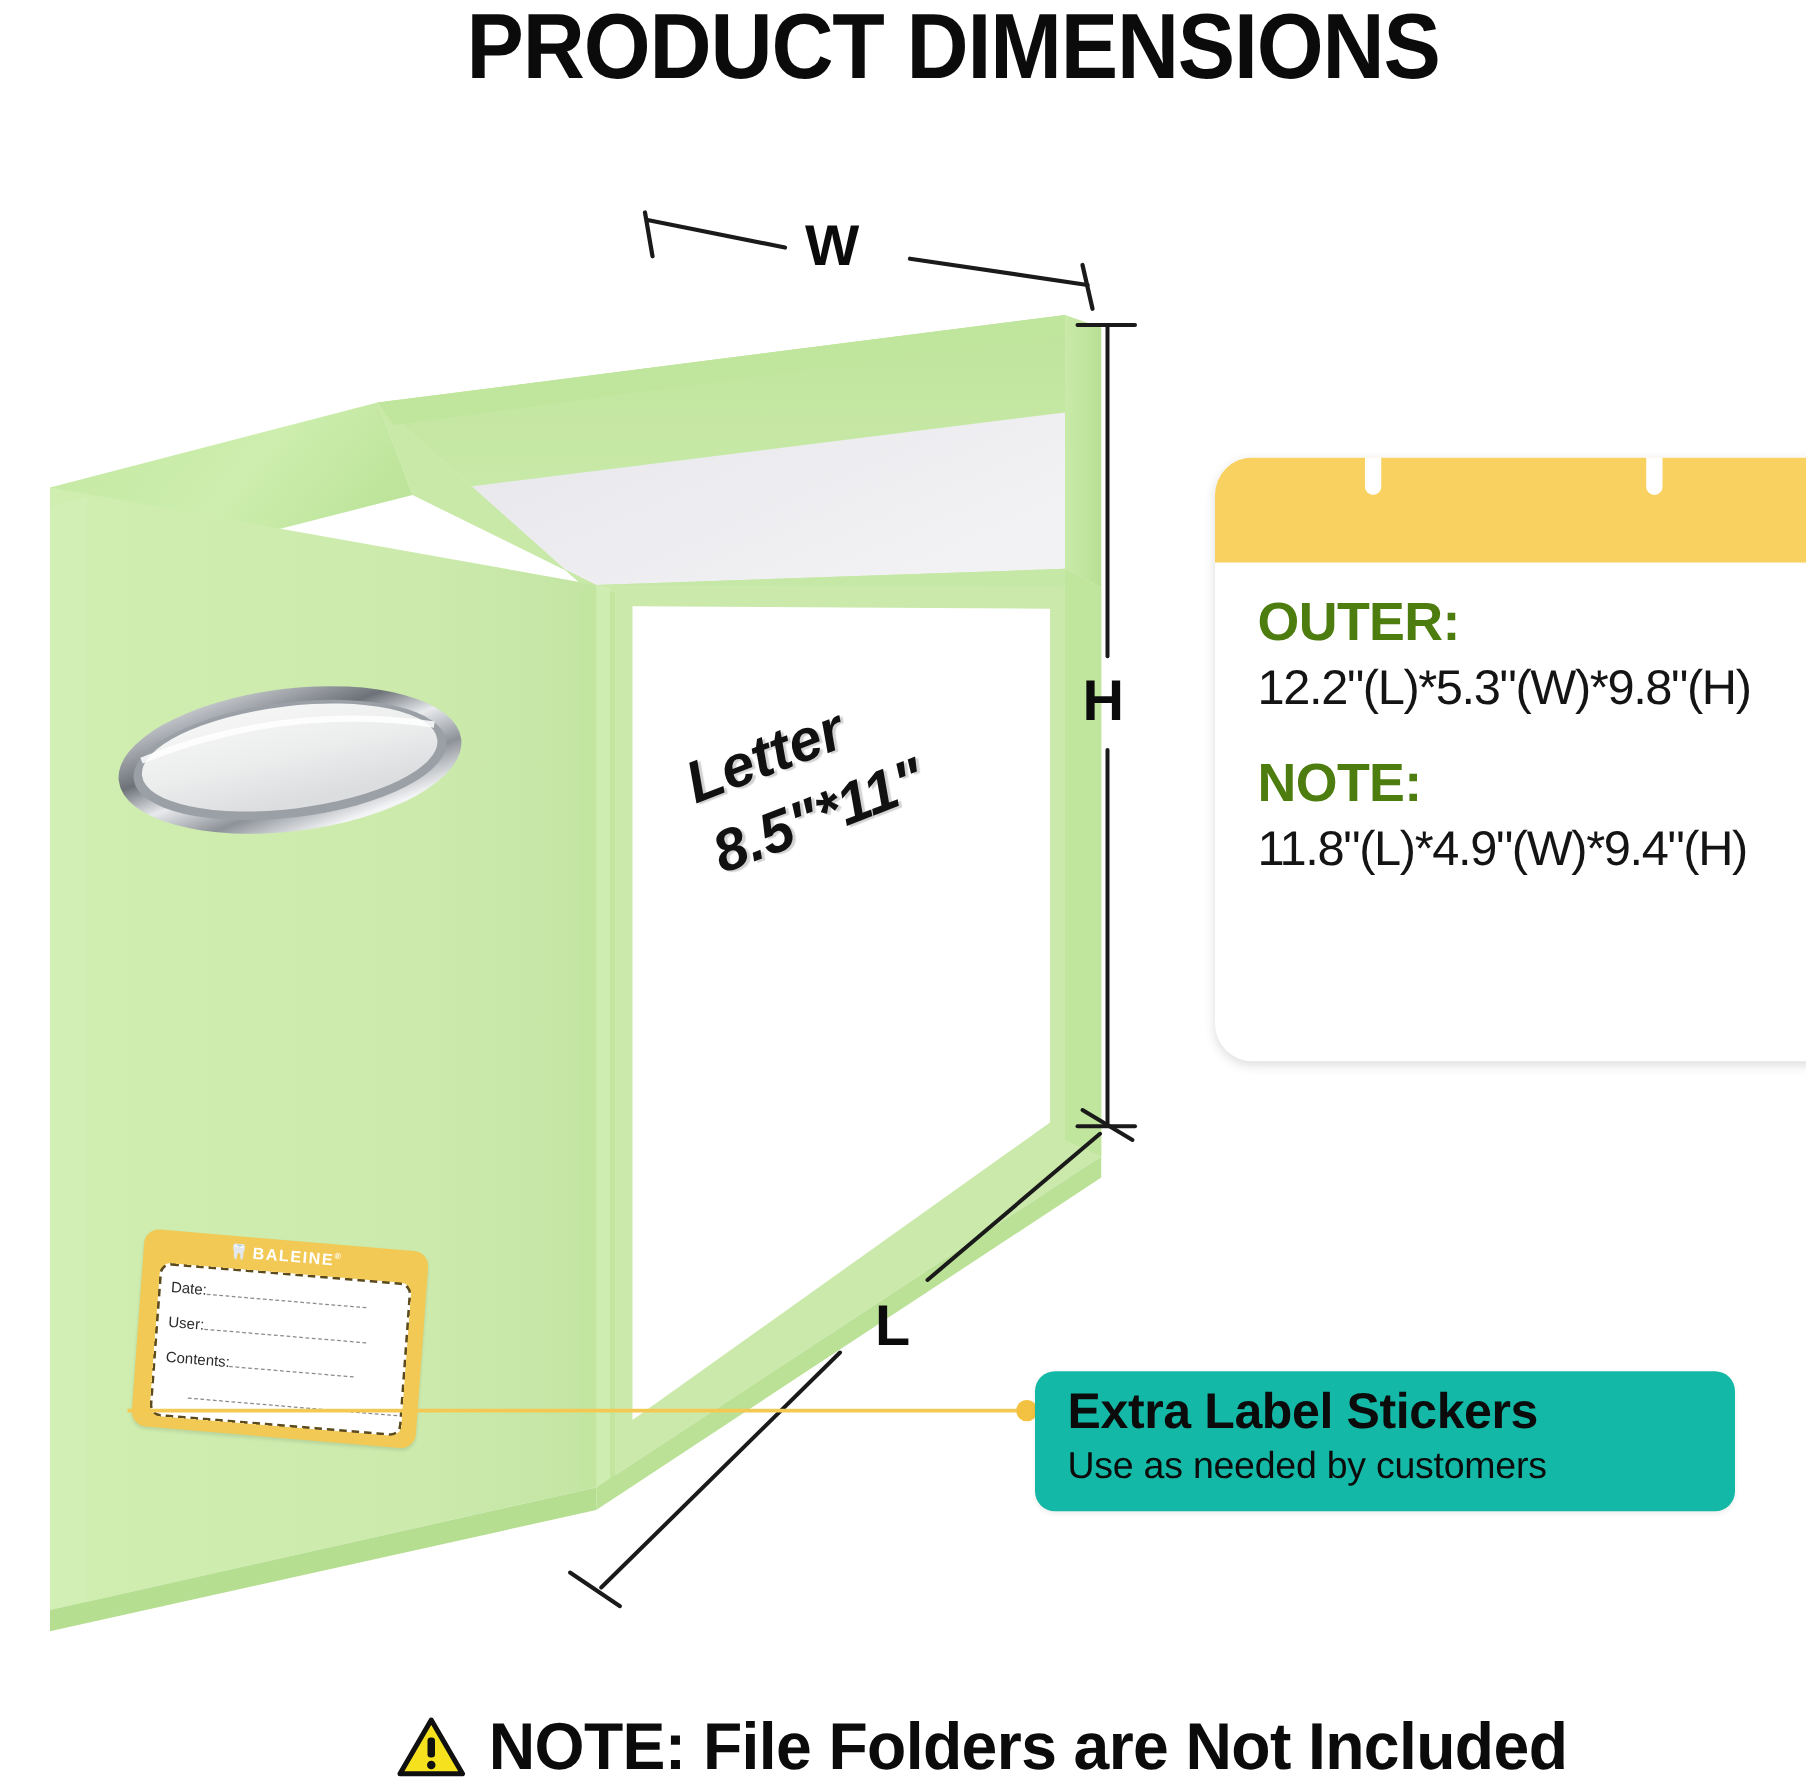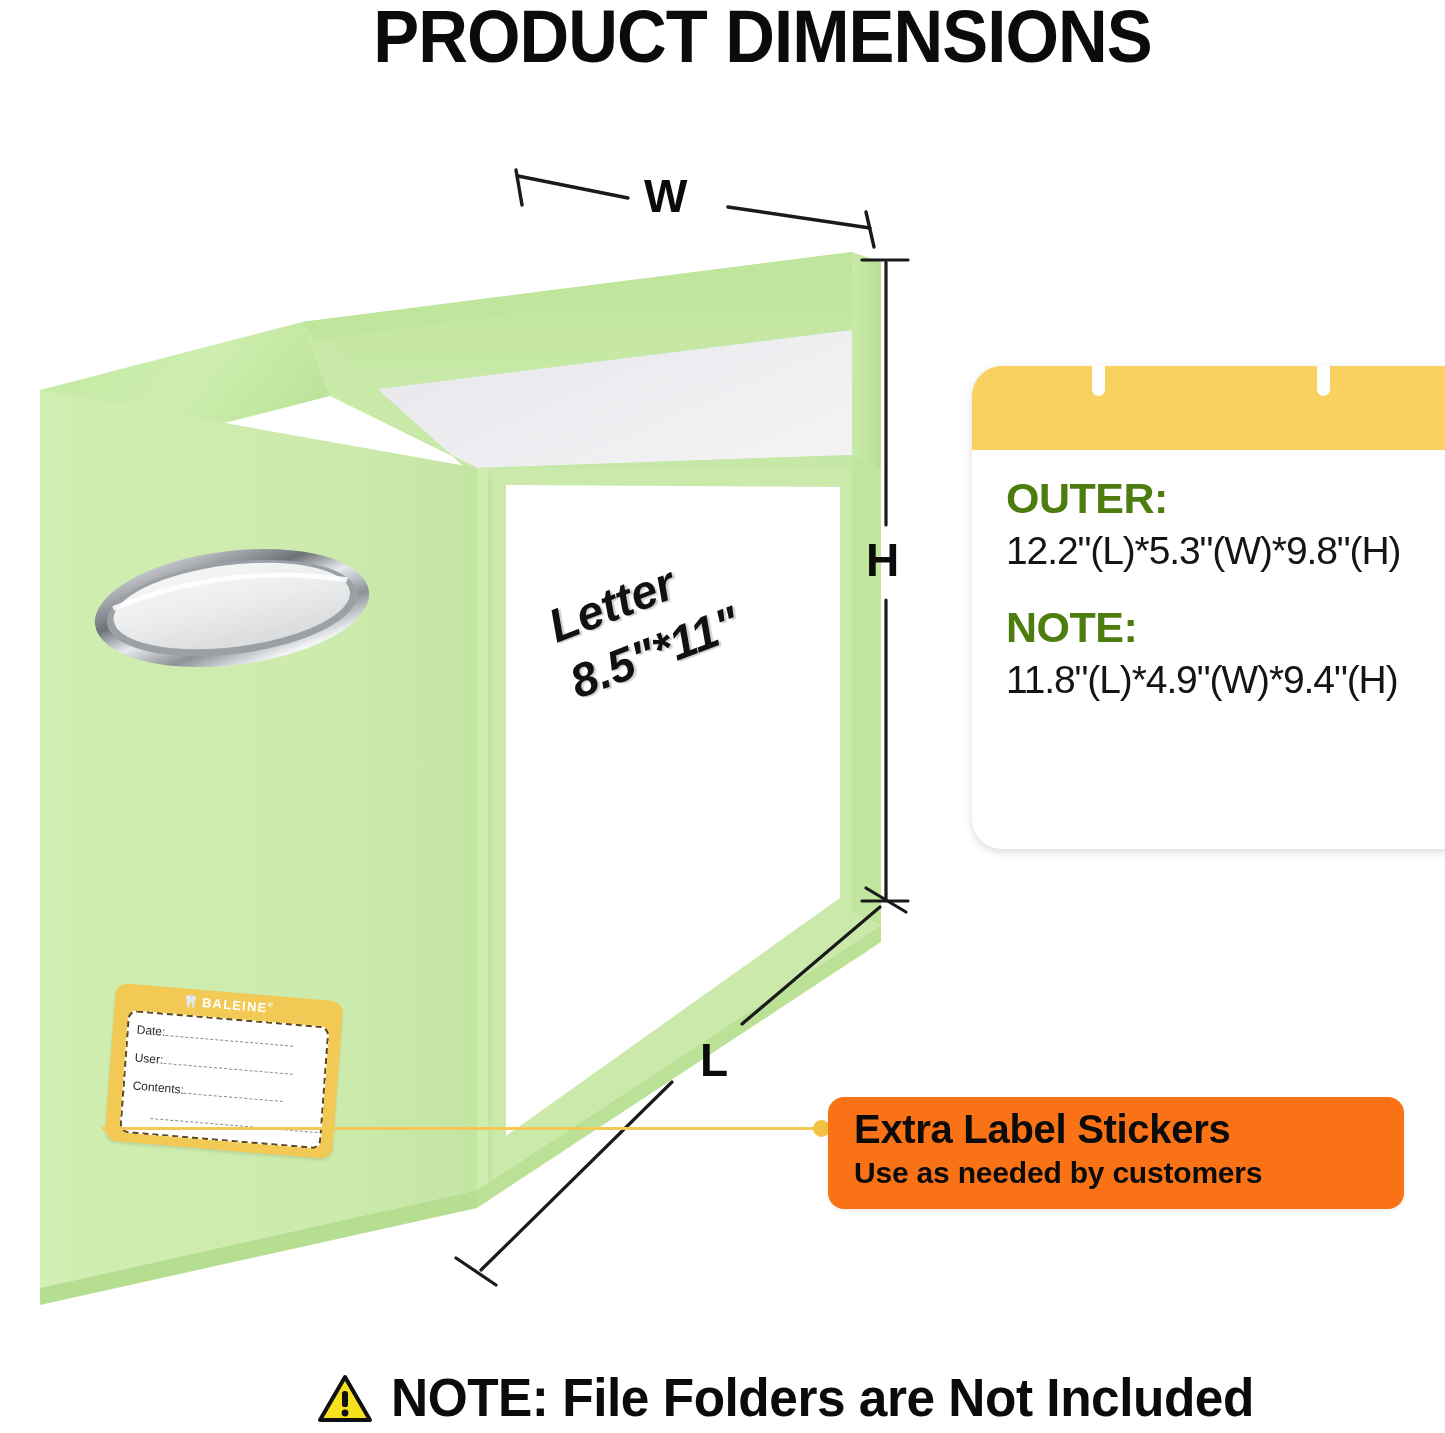--- a/index.html
+++ b/index.html
@@ -148,41 +148,40 @@
     background: #f3c242;
   }
 
   
   .callout {
     position: absolute;
     left: 788px;
     top: 1097px;
     width: 560px;
     height: 112px;
-    background: #f97316;
+    background: #14b8a6;
     border-radius: 16px;
     box-shadow: 0 2px 4px rgba(0,0,0,0.07);
-    padding-left: 16px;
   }
   .callout-title {
     position: absolute;
     left: 26px;
     top: 10px;
     font-size: 40px;
     font-weight: bold;
     color: #0b0b0b;
     letter-spacing: -0.3px;
     white-space: nowrap;
   }
   .callout-sub {
     position: absolute;
     left: 26px;
     top: 59px;
     font-size: 30px;
-    font-weight: bold;
+    font-weight: normal;
     color: #0b0b0b;
     letter-spacing: -0.2px;
     white-space: nowrap;
   }
 
   
   .infocard {
     position: absolute;
     left: 932px;
     top: 366px;

